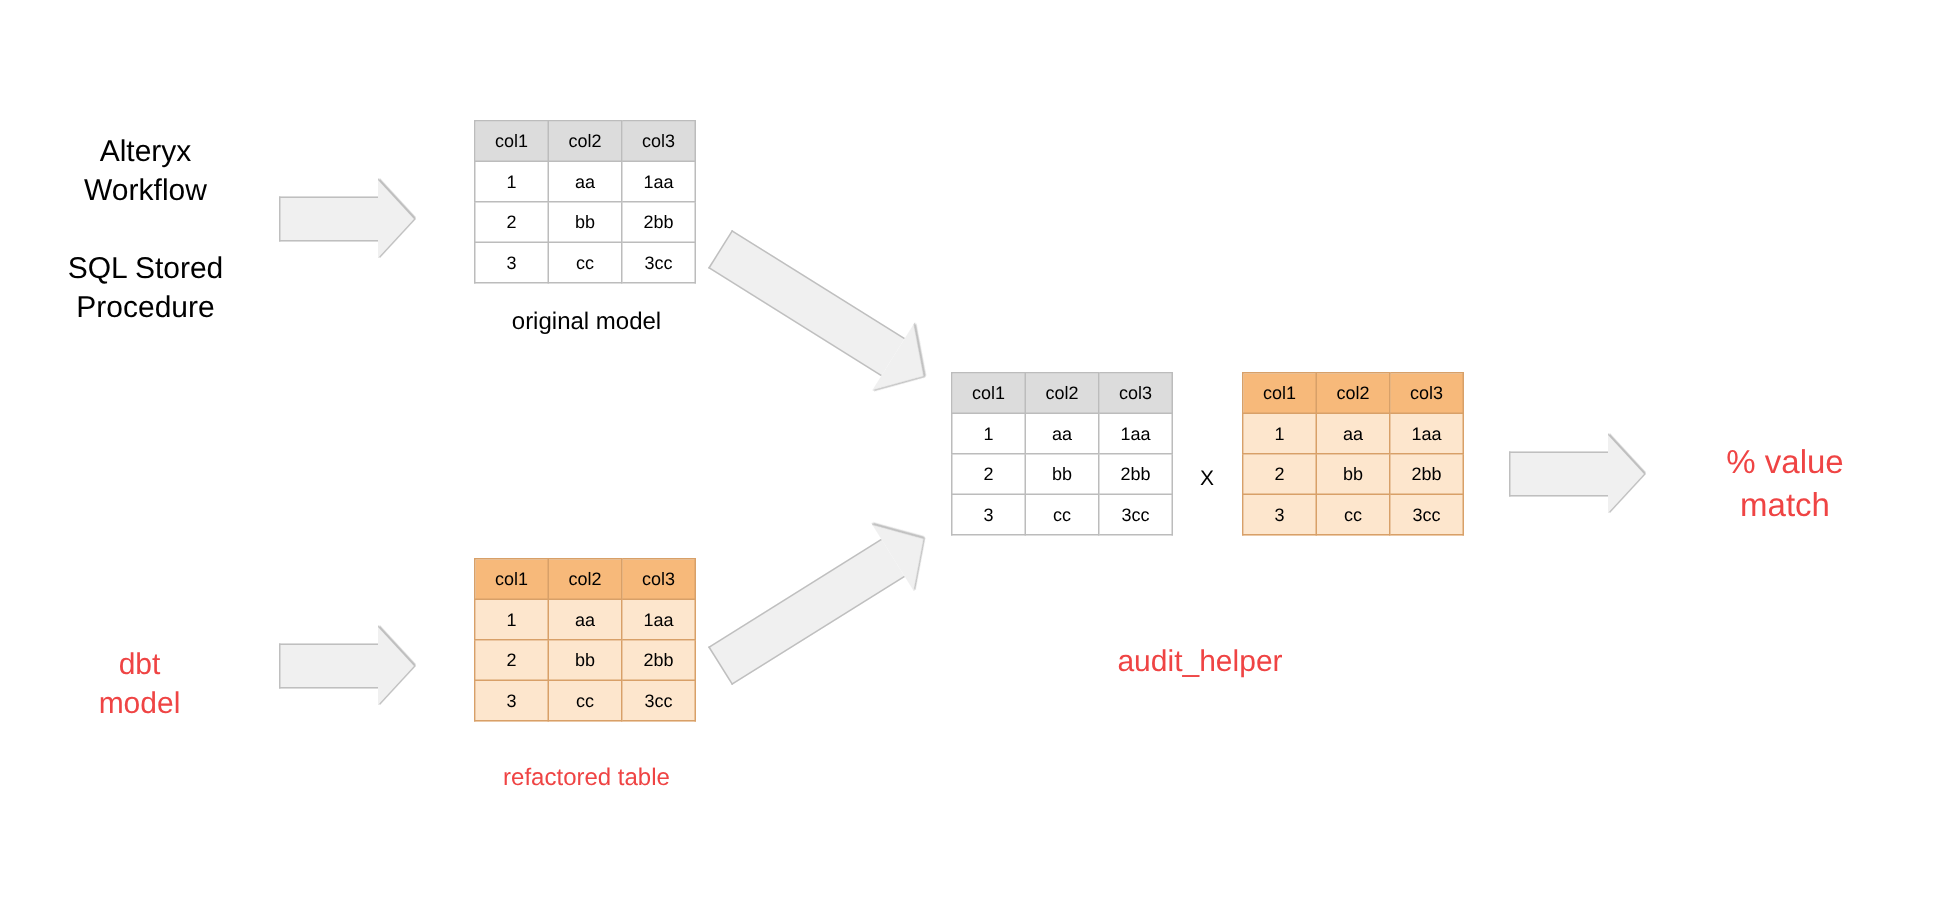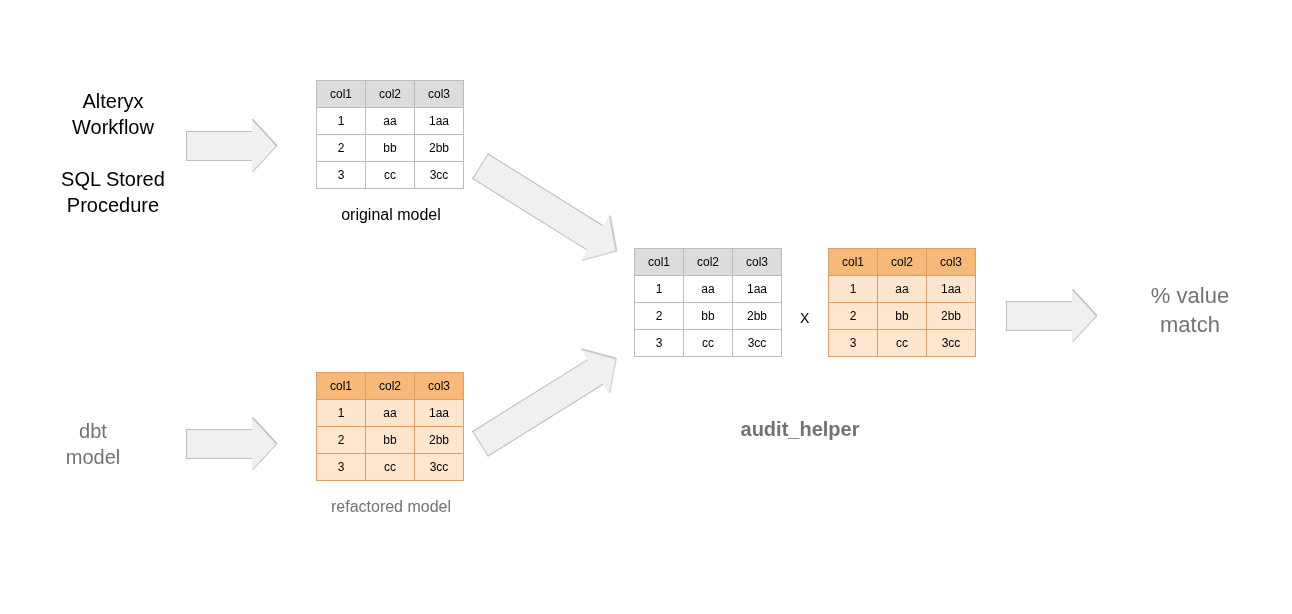--- a/index.html
+++ b/index.html
@@ -18,21 +18,21 @@
     line-height: 1.3;
     text-align: center;
     color: #000;
     white-space: pre;
   }
   .caption {
     position: absolute;
     font-size: 16px;
     text-align: center;
   }
-  .orange-text { color: #737373; }
+  .orange-text { color: #ef4444; margin-top: 12px; }
   .black-text  { color: #000000; }
 
   
   .arrow {
     position: absolute;
     display: flex;
     align-items: center;
   }
   .arrow .shaft {
     background: #f0f0f0;
@@ -76,21 +76,21 @@
 
   .x-mark {
     position: absolute;
     font-size: 14px;
     color: #000;
   }
 </style>
 </head>
 <body>
 
-<div class="label black-text" style="left:48px; top:88px; width:130px;">Alteryx
+<div class="label black-text" style="left:32px; top:88px; width:130px;">Alteryx
 Workflow
 
 SQL Stored
 Procedure</div>
 
 <div class="label orange-text" style="left:48px; top:418px; width:90px;">dbt
 model</div>
 
 <div class="arrow" style="left:186px; top:120px; width:90px;">
   <div class="shaft"></div>
@@ -148,21 +148,21 @@
         <td>bb</td>
         <td>2bb</td>
       </tr>
     <tr>
         <td>3</td>
         <td>cc</td>
         <td>3cc</td>
       </tr>
   </tbody>
 </table>
-<div class="caption orange-text" style="left:316px; top:498px; width:150px;">refactored model</div>
+<div class="caption orange-text" style="left:316px; top:498px; width:150px;">refactored table</div>
 
 <div class="arrow down-diag" style="left:480px; top:140px; width:160px; transform: rotate(32deg);">
   <div class="shaft"></div>
     <div class="head"></div>
 </div>
 <div class="arrow up-diag" style="left:480px; top:418px; width:160px; transform: rotate(-32deg);">
   <div class="shaft"></div>
     <div class="head"></div>
 </div>
 
@@ -215,21 +215,21 @@
         <td>2bb</td>
       </tr>
     <tr>
         <td>3</td>
         <td>cc</td>
         <td>3cc</td>
       </tr>
   </tbody>
 </table>
 
-<div class="caption orange-text" style="left:710px; top:418px; width:180px; font-size:20px;font-weight:bold;">audit_helper</div>
+<div class="caption orange-text" style="left:710px; top:418px; width:180px; font-size:20px;">audit_helper</div>
 
 <div class="arrow" style="left:1006px; top:290px; width:90px;">
   <div class="shaft"></div>
     <div class="head"></div>
 </div>
 
 <div class="label orange-text" style="left:1130px; top:282px; width:120px; font-size:22px;">% value
 match</div>
 
 </body></html>

